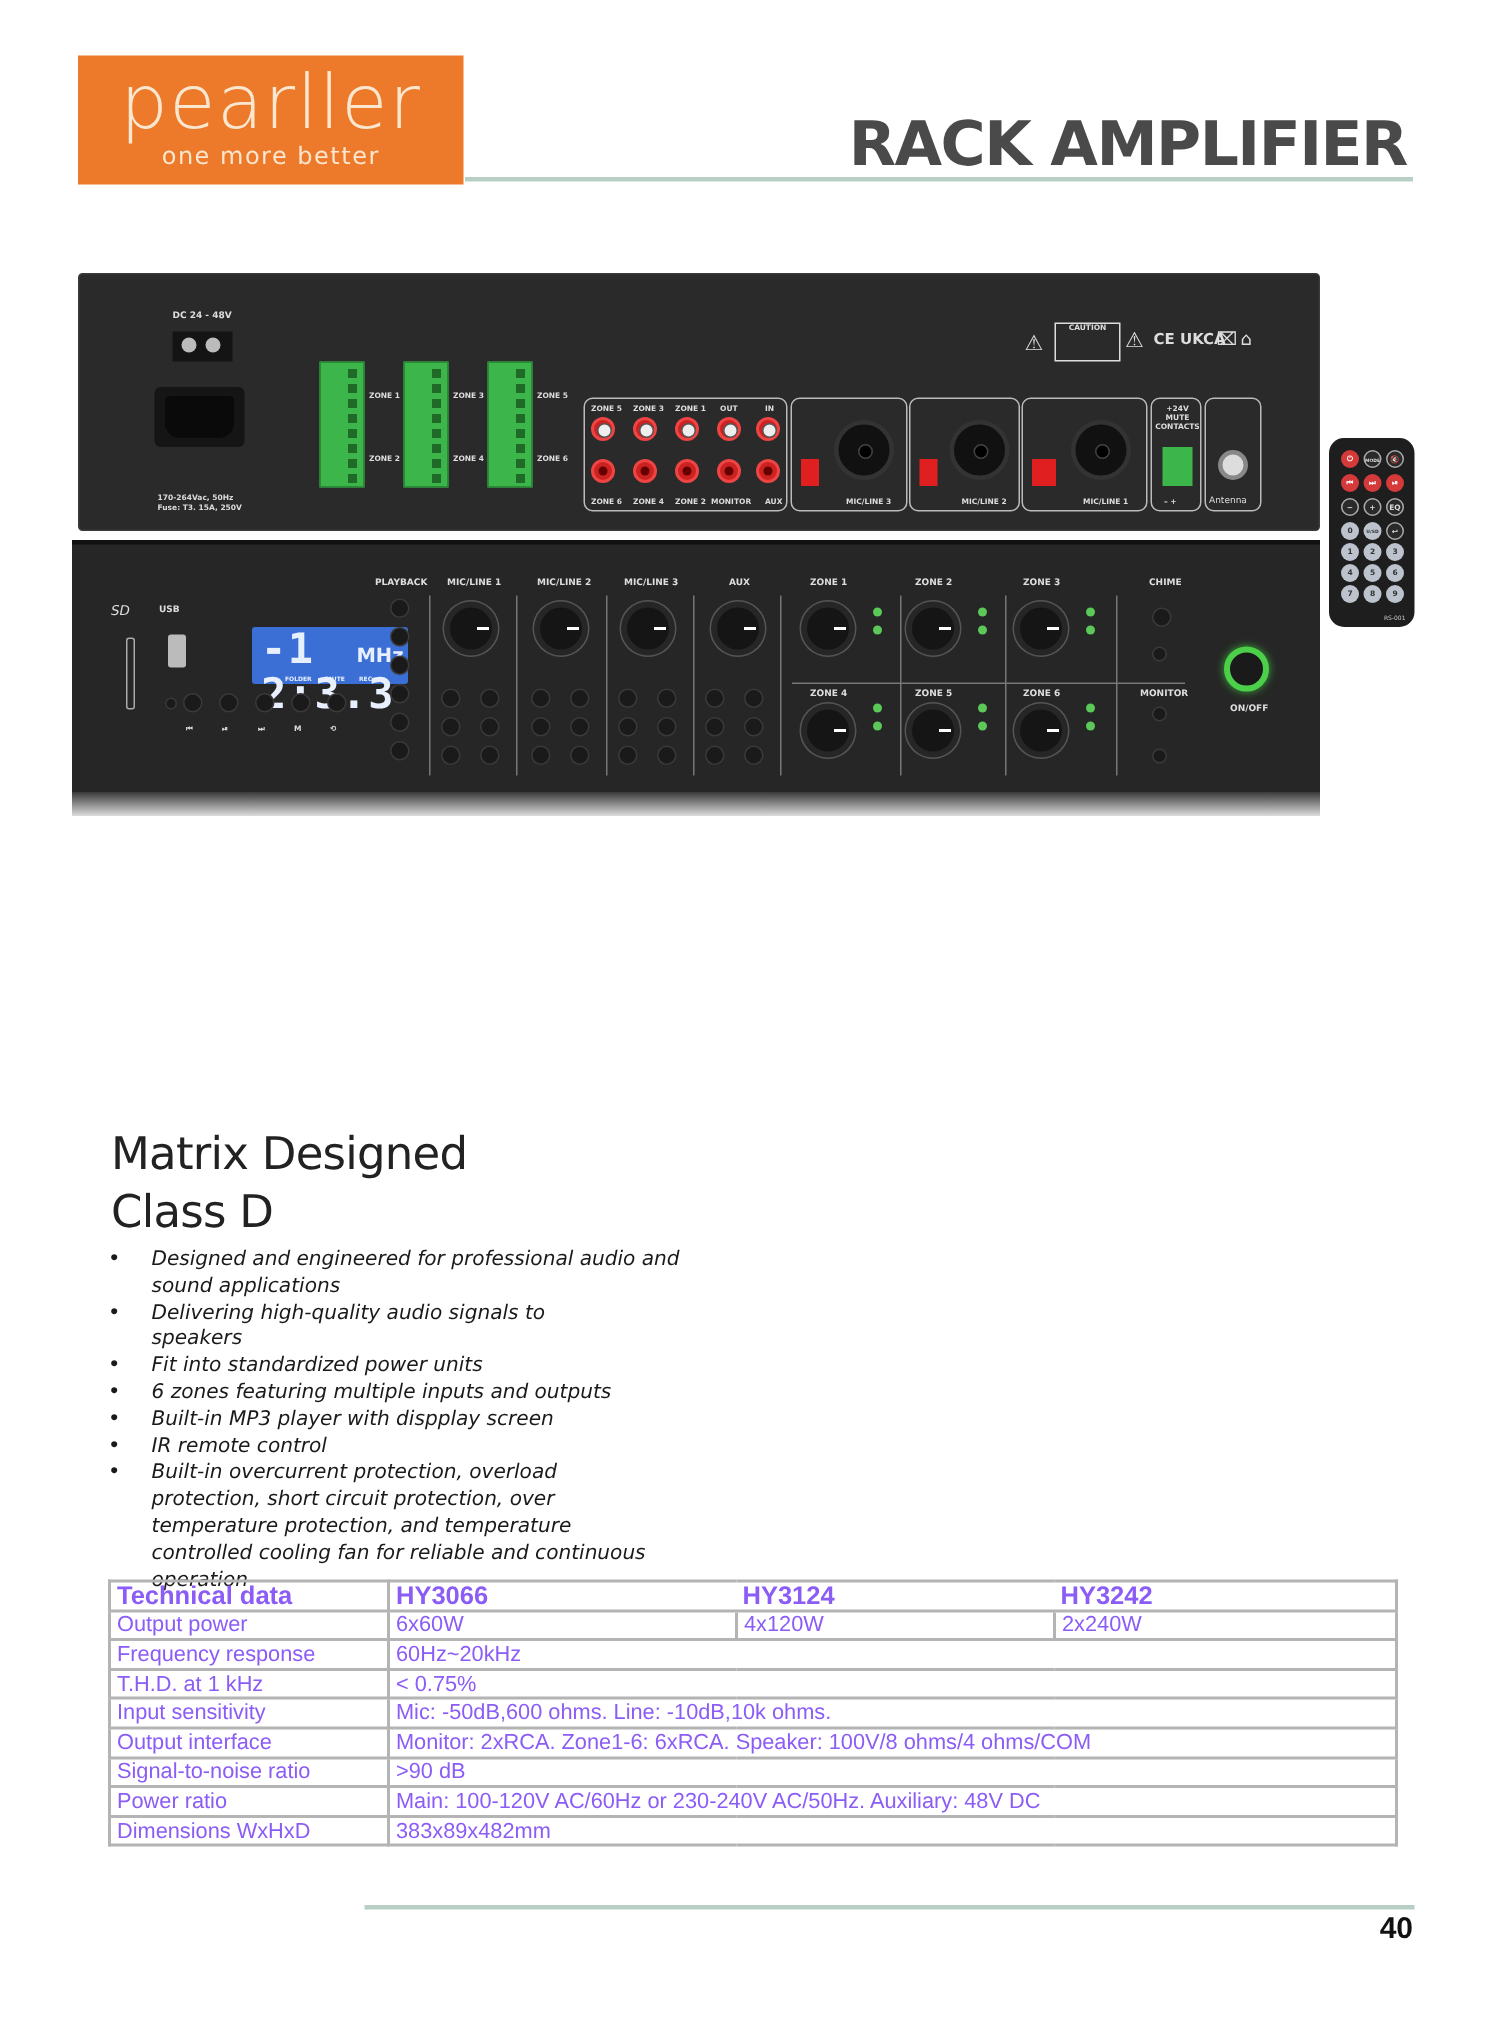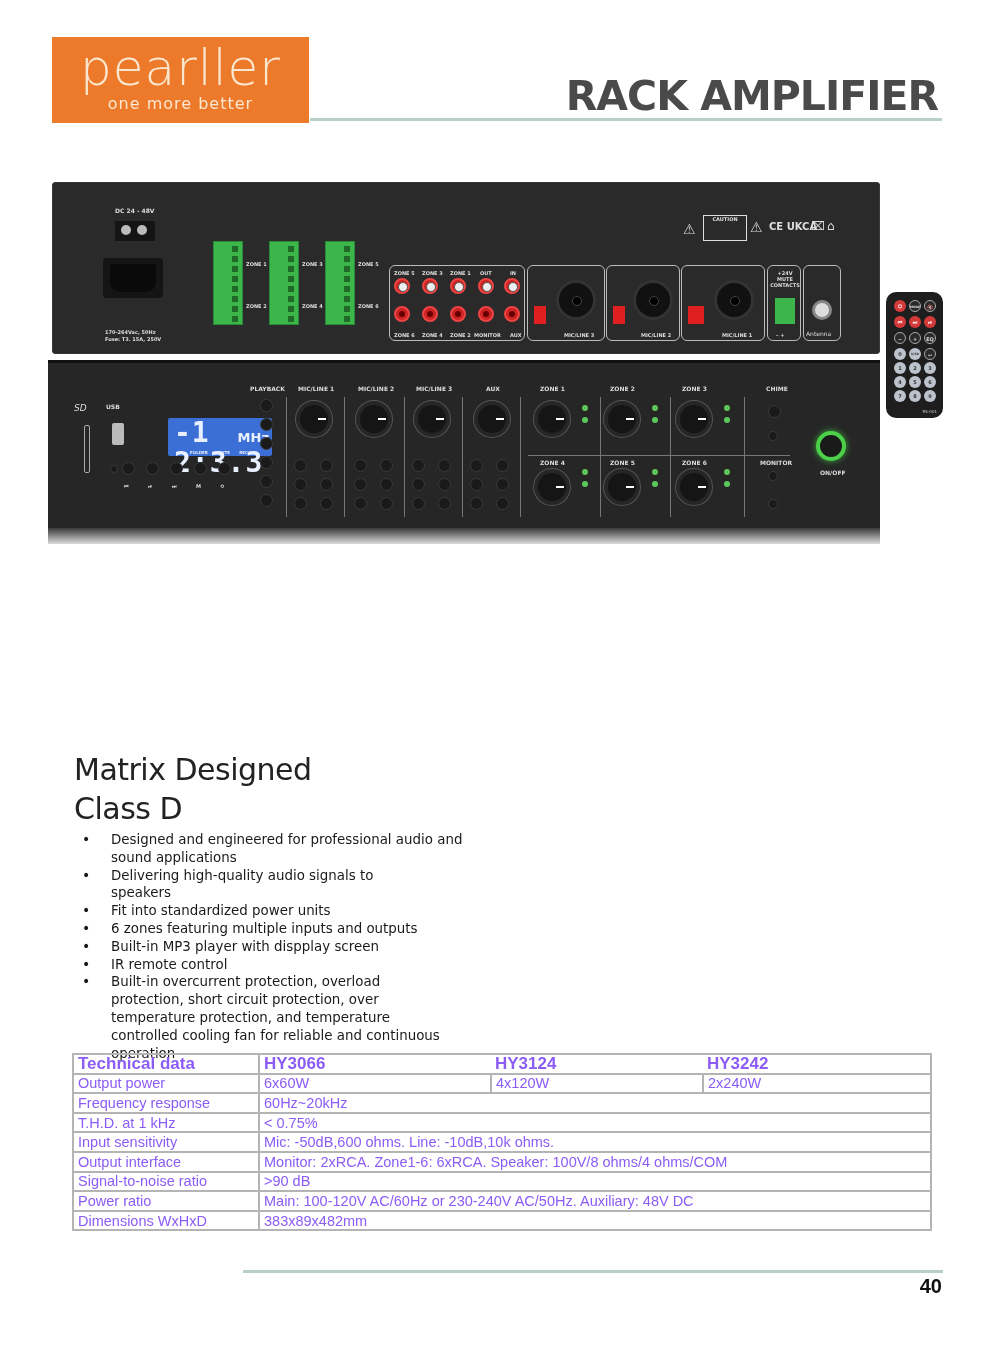--- a/index.html
+++ b/index.html
@@ -54,21 +54,21 @@
 
     .remote { position: absolute; left: 886px; top: 292px; width: 57px; height: 126px; background: #1e1e1e; border-radius: 10px; }
     .rk { position: absolute; width: 12px; height: 12px; border-radius: 50%; background: #bcc3cc; font-size: 5px; color: #333; text-align: center; line-height: 12px; font-weight: bold; }
     .rk.red { background: #d43a3a; color: #fff; }
     .rk.blk { background: #2a2a2a; border: 1px solid #aaa; color: #ddd; }
     .remote-id { position: absolute; right: 6px; bottom: 4px; font-size: 4px; color: #ccc; }
 
     
     .title1 { position: absolute; left: 74px; top: 752px; font-size: 30px; color: #222; letter-spacing: -0.5px; }
     .title2 { position: absolute; left: 74px; top: 791px; font-size: 30px; color: #222; letter-spacing: -0.5px; }
-    .bullets { position: absolute; left: 82px; top: 831px; width: 400px; list-style: none; }
+    .bullets { position: absolute; left: 72px; top: 831px; width: 400px; list-style: none; font-style: italic; }
     .bullets li { position: relative; padding-left: 29px; font-size: 13.4px; line-height: 17.8px; color: #1a1a1a; }
     .bullets li::before { content: "•"; position: absolute; left: 0; top: 0; font-size: 14px; }
 
     
     .spec-table { position: absolute; left: 72px; top: 1053px; width: 860px; border-collapse: collapse; font-family: "Liberation Sans", sans-serif; font-size: 14.5px; color: #8b5cf6; }
     .spec-table td, .spec-table th { border: 2px solid #b4b4b4; padding: 0 4px; height: 19.6px; line-height: 16px; text-align: left; font-weight: normal; white-space: nowrap; }
     .spec-table th { font-weight: bold; font-size: 17px; }
     .spec-table th.lead { border-right: 2px solid #b4b4b4; }
     .spec-table th.hcell { border-left: none; border-right: none; }
     .spec-table th.hlast { border-left: none; }

